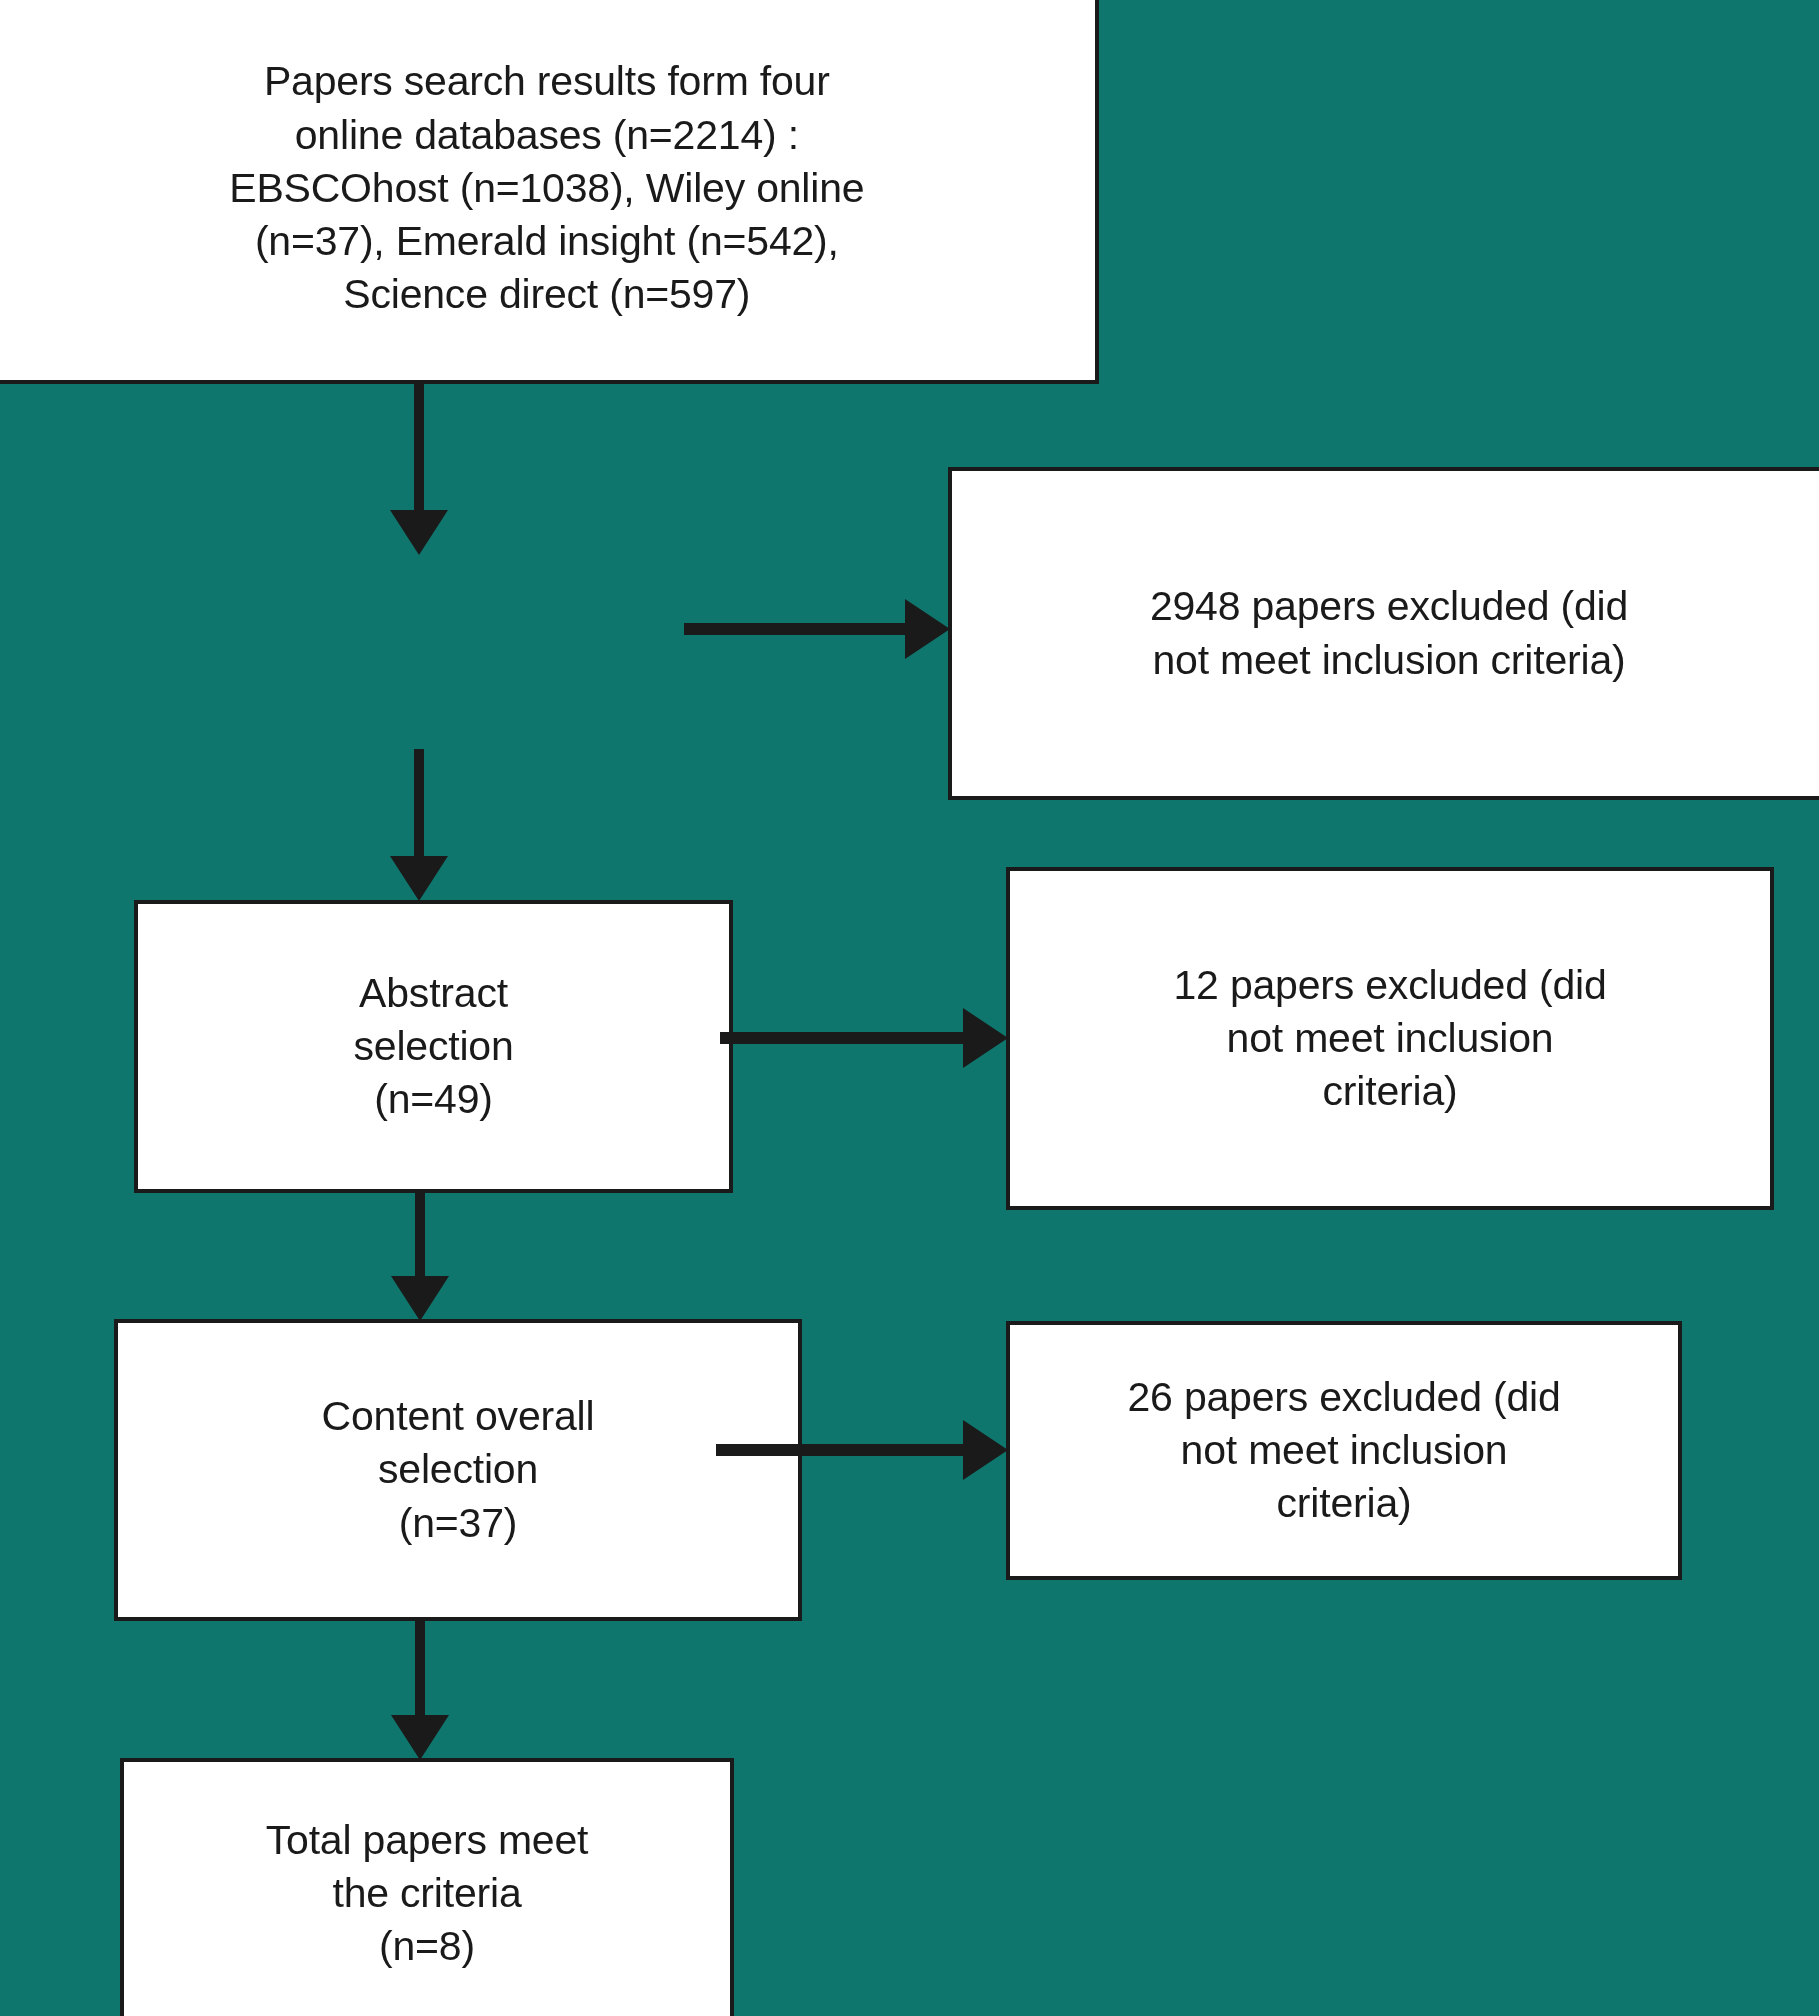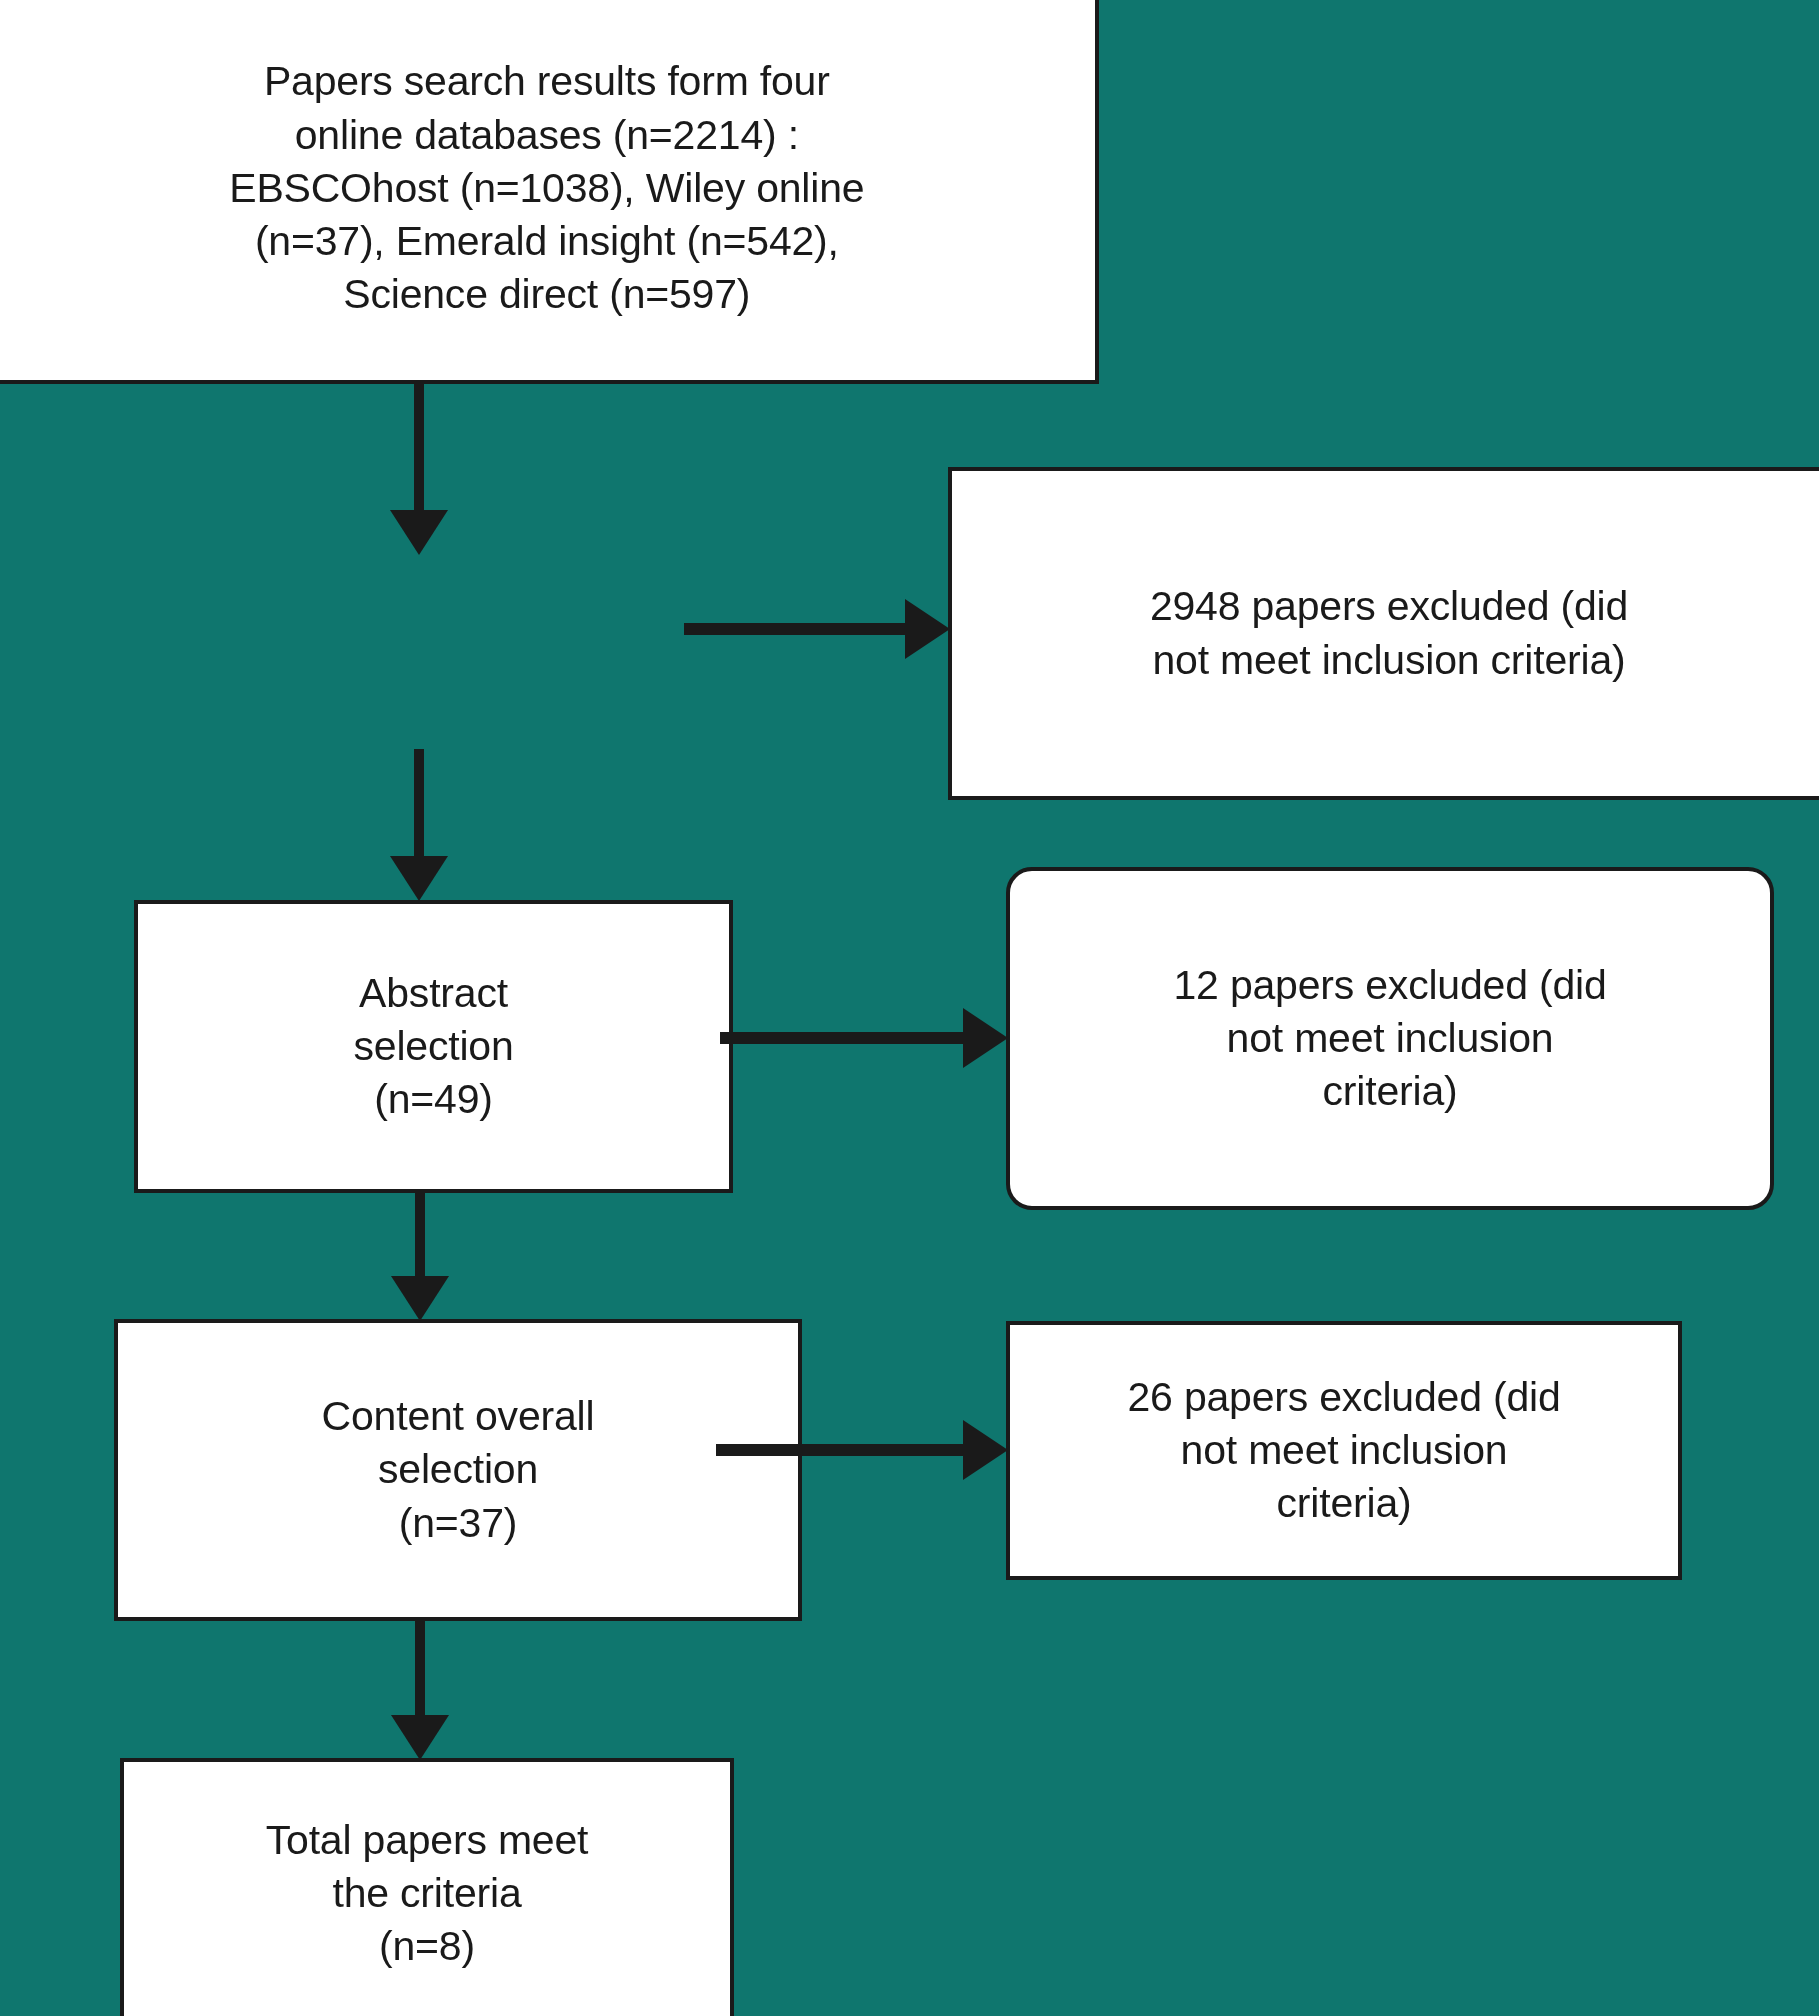--- a/index.html
+++ b/index.html
@@ -36,21 +36,21 @@
     padding: 0 8.7px;
   }
 
   
   #box-search      { left: -5.2px;   top: -7px;    width: 1104px; height: 391px; }
   #box-identify    { left: 140px;  top: 555px;   width: 542px;  height: 197px; }
   #box-abstract    { left: 122px;  top: 900px;  width: 599px;  height: 293px; margin-left: 12px; }
   #box-content     { left: 114px;  top: 1319px;  width: 688px;  height: 302px; }
   #box-total       { left: 120px;  top: 1758px;  width: 614px;  height: 271px; }
   #box-excl-titles { left: 948px; top: 467px;   width: 882px; height: 333px; }
-  #box-excl-abs    { left: 1006px; top: 867px;   width: 768px;  height: 343px; border-radius: 26px; }
+  #box-excl-abs    { left: 1006px; top: 867px;   width: 768px;  height: 343px; }
   #box-excl-cont   { left: 1006px; top: 1321px;  width: 676px;  height: 259px; }
 
   
   .v-arrow {
     position: absolute;
     width: 0;
   }
   .v-arrow .shaft {
     position: absolute;
     left: 50%;

